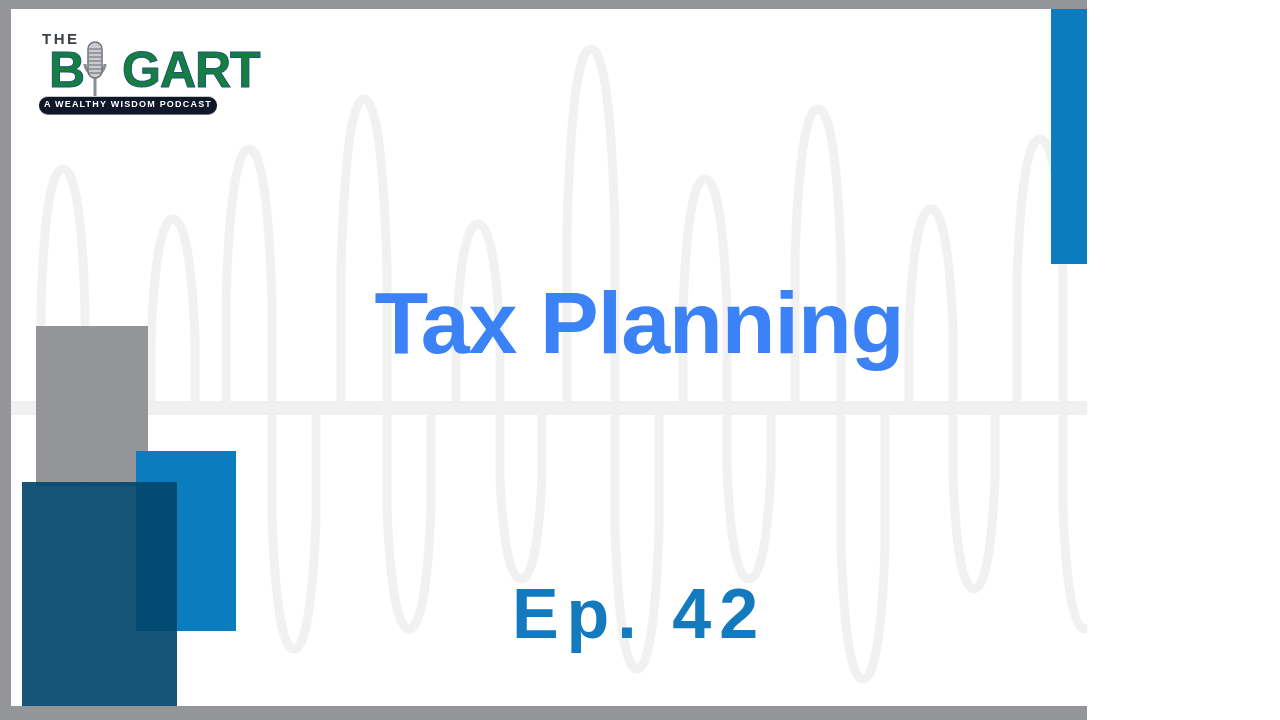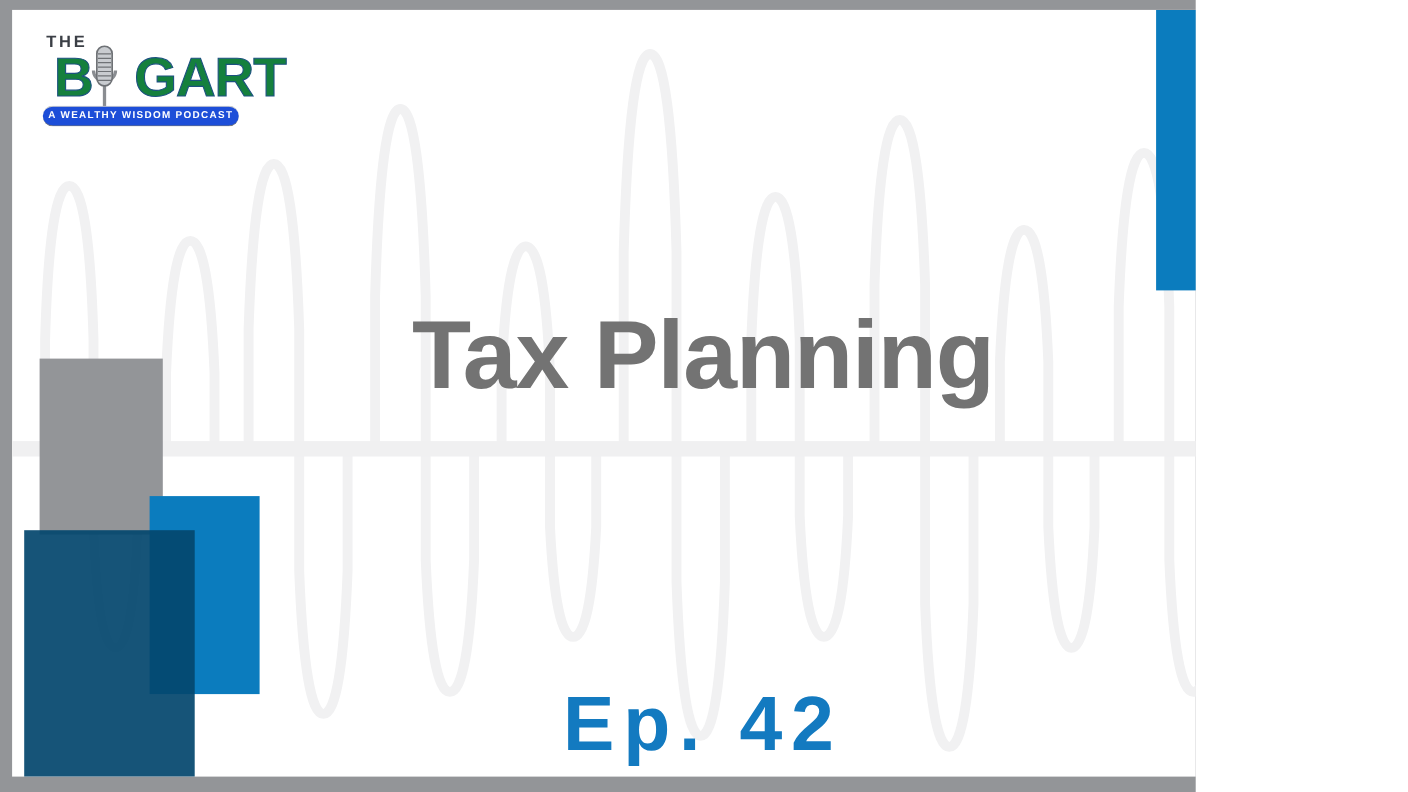--- a/index.html
+++ b/index.html
@@ -130,21 +130,21 @@
     letter-spacing: -1px;
     font-family: "Liberation Sans", sans-serif;
     -webkit-text-stroke: 1px #1c5180;
   }
   .logo-banner {
     position: absolute;
     left: 7px;
     top: 66px;
     width: 178px;
     height: 17px;
-    background: #1d4ed8;
+    background: #0f172a;
     border-top: 1px solid #c8cacd;
     border-bottom: 1px solid #75787c;
     border-radius: 9px;
   }
   .logo-banner-text {
     position: absolute;
     left: 0;
     top: 2px;
     width: 178px;
     text-align: center;
@@ -185,21 +185,21 @@
     text-align: center;
   }
   .title-main {
     position: absolute;
     left: 0;
     top: 268px;
     width: 1256px;
     font-size: 88px;
     line-height: 92px;
     font-weight: bold;
-    color: #737373;
+    color: #3b82f6;
     letter-spacing: -1px;
     font-family: "Liberation Sans", sans-serif;
   }
   .title-sub {
     position: absolute;
     left: 0;
     top: 381px;
     width: 1256px;
     font-size: 50px;
     line-height: 56px;
@@ -212,21 +212,20 @@
     position: absolute;
     left: 0;
     top: 565px;
     width: 1256px;
     font-size: 70px;
     line-height: 80px;
     font-weight: bold;
     color: #137ac0;
     letter-spacing: 8px;
     font-family: "Liberation Sans", sans-serif;
-    margin-top: 44px;
   }
 </style>
 </head>
 <body>
 
 <div class="cover">
   <div class="canvas">
 
     <svg class="waveform" viewBox="0 0 1256 697" preserveAspectRatio="none">
       <g fill="none" stroke="#f1f1f2" stroke-width="9" stroke-linecap="round">

